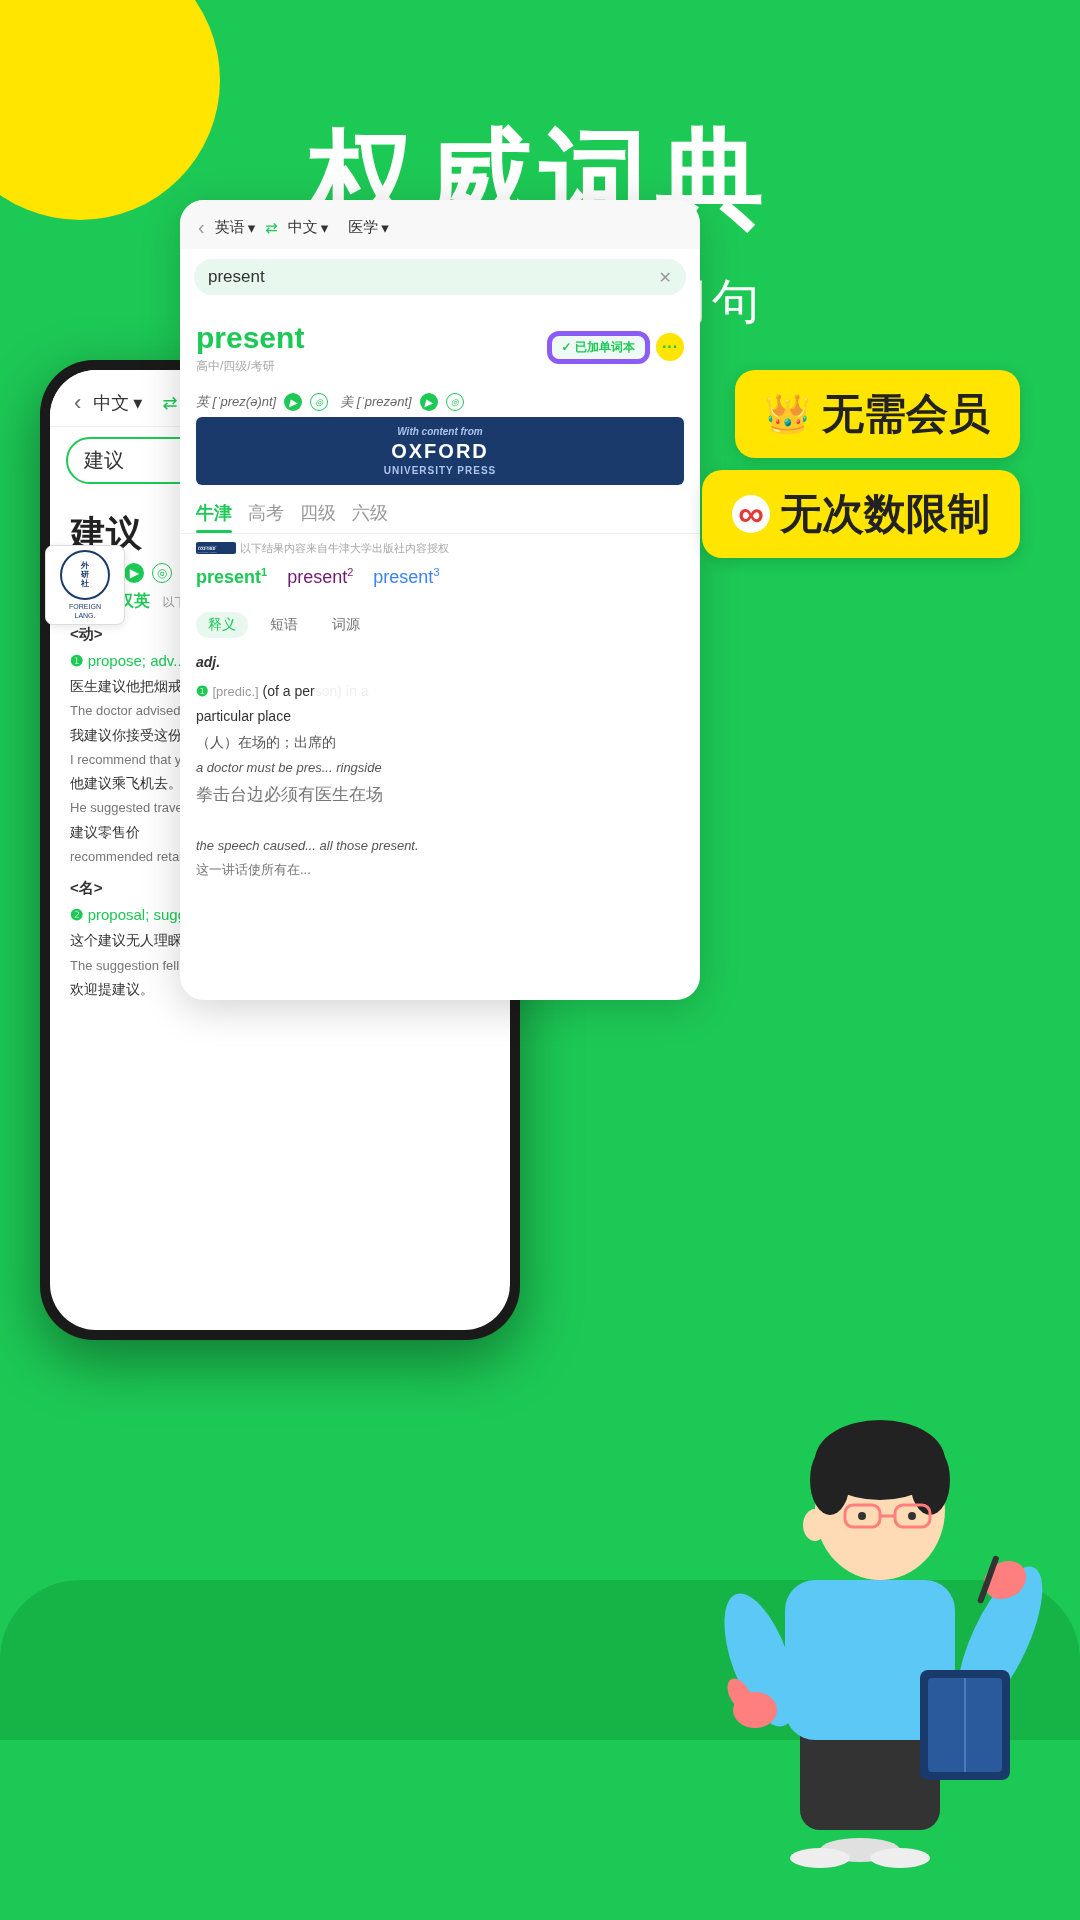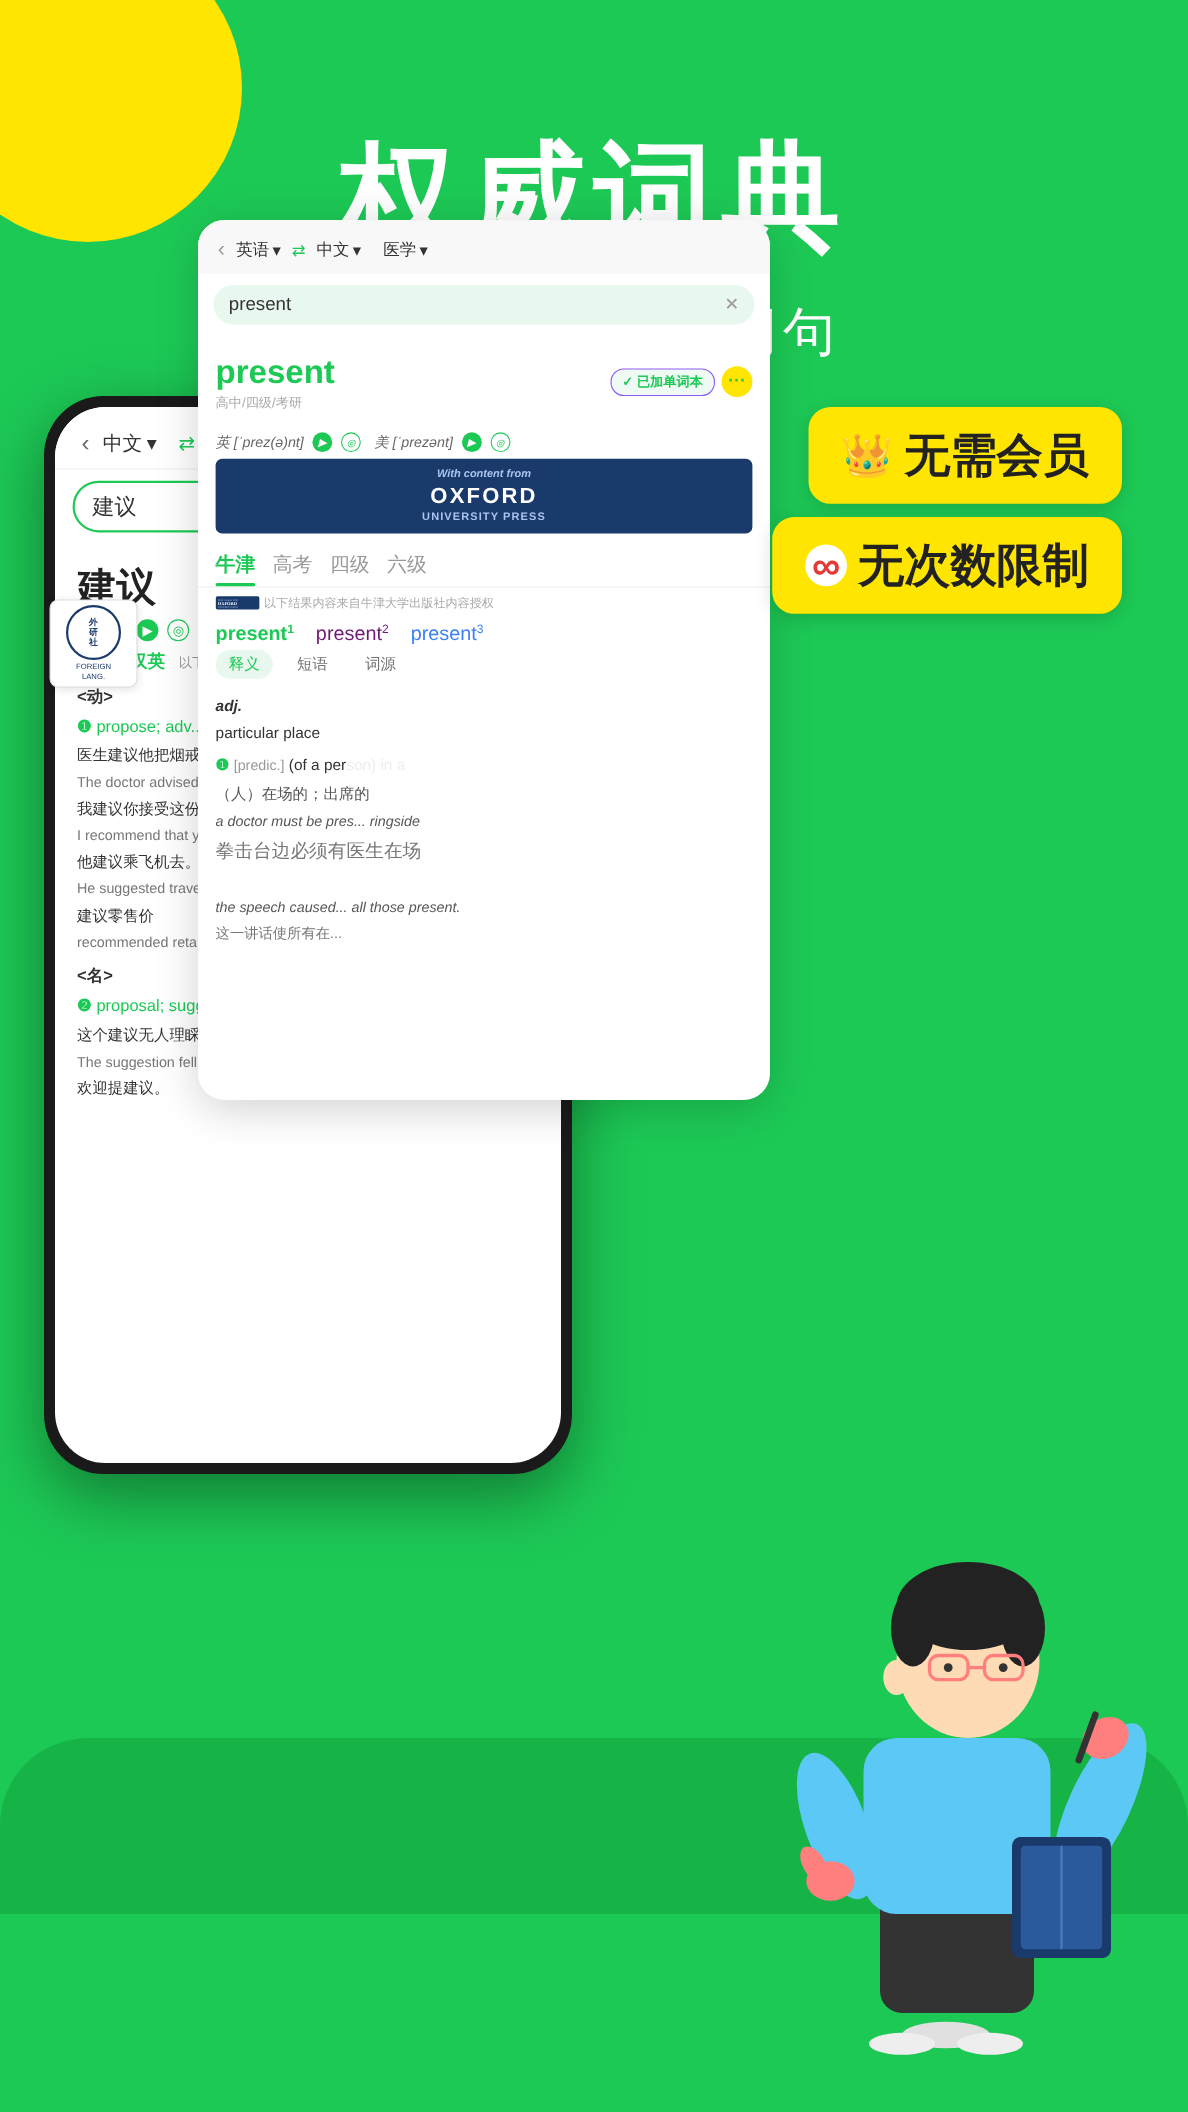--- a/index.html
+++ b/index.html
@@ -280,21 +280,21 @@
       font-size: 32px;
       font-weight: 900;
       color: #1DC955;
       display: flex;
       align-items: center;
       justify-content: space-between;
     }
 
     .added-badge {
       background: #f0faf4;
-      border: 1px solid #8b5cf6;
+      border: 5px solid #8b5cf6;
       border-radius: 12px;
       padding: 3px 10px;
       font-size: 12px;
       color: #1DC955;
       display: flex;
       align-items: center;
       gap: 4px;
     }
 
     .pronunciation-row {
@@ -375,20 +375,21 @@
     }
 
     .present-v sup {
       font-size: 11px;
     }
 
     .sub-tabs {
       display: flex;
       gap: 10px;
       padding: 0 16px 8px;
+      margin-top: 20px;
     }
 
     .sub-tab {
       font-size: 14px;
       color: #737373;
       padding: 4px 12px;
       border-radius: 14px;
     }
 
     .sub-tab.active {
@@ -668,29 +669,29 @@
     </div>
     <div class="sub-tab">
       <span>词源</span>
     </div>
   </div>
 
   <div class="front-definition">
     <div>
       <span class="pos">adj.</span>
     </div>
-    <div>
-      <span class="def-main">particular place</span>
-    </div>
     <div style="margin-top:4px;">
       <span class="def-num">❶ </span>
       <span class="def-bracket">[predic.]</span>
       <span class="def-main"> (of a</span>
       <span class="def-main"> per</span><span style="color:#eee;">son) in a</span>
     </div>
+    <div>
+      <span class="def-main">particular place</span>
+    </div>
     <div style="color:#555;">（人）在场的；出席的</div>
     <div>
       <span class="example-italic">a doctor must be pres... ringside</span>
     </div>
     <div style="color:#777;font-size:17px;">拳击台边必须有医生在场</div>
     <div style="margin-top:22px;">
       <span class="example-italic">the speech caused... all those present.</span>
     </div>
     <div style="color:#777;font-size:13px;">这一讲话使所有在...</div>
   </div>

